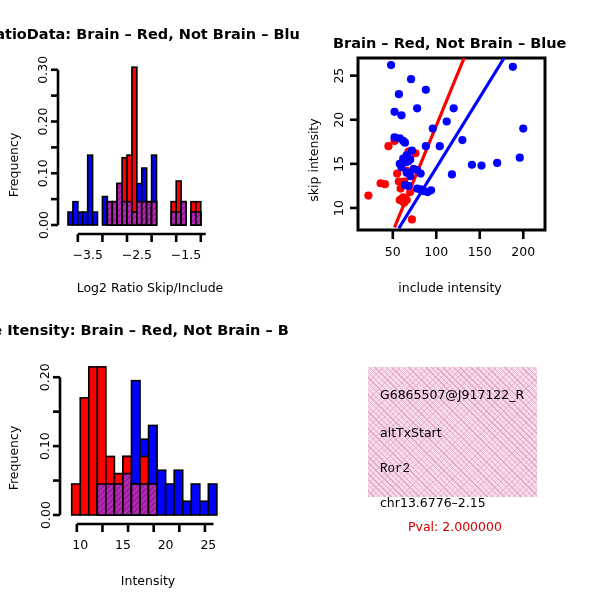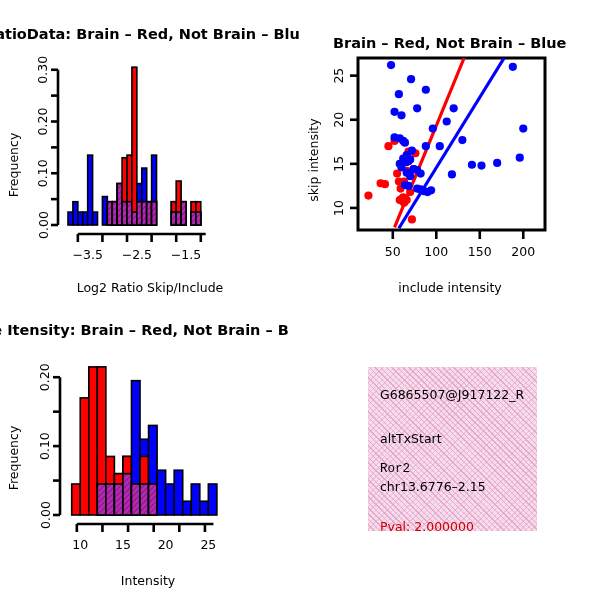--- a/index.html
+++ b/index.html
@@ -15,21 +15,21 @@
   .tick{font-size:12.5px;}
   .infobox{position:absolute;box-sizing:border-box;}
   .infobox .hatch{position:absolute;inset:0;
       background-color:#f7dceb;
       background-image:
         repeating-linear-gradient(45deg, rgba(226,160,200,.85) 0 1px, rgba(0,0,0,0) 1px 4px),
         repeating-linear-gradient(-45deg, rgba(226,160,200,.45) 0 1px, rgba(0,0,0,0) 1px 4px);
   }
   .infobox .lines{position:absolute;inset:0;}
   .infoline{position:absolute;font-size:12.5px;white-space:nowrap;color:#000;}
-  .infoline.pv{color:#cc0000;}
+  .infoline.pv{color:#cc0000;margin-left:28px;}
 </style>
 </head>
 <body>
 
 <div class="page">
 
   <div class="ttl" style="left:-16px;top:26px;">RatioData: Brain – Red, Not Brain – Blu</div>
 
   <div class="panel" style="left:0;top:40px;width:300px;height:270px;">
     <svg width="300" height="270" viewBox="0 0 300 270">
@@ -295,24 +295,24 @@
       <text class="axlab" x="18" y="118" text-anchor="middle" transform="rotate(-90 18 118)">Frequency</text>
     <defs>
           <pattern id="hatchBL" width="4" height="4" patternUnits="userSpaceOnUse" patternTransform="rotate(45)">
             <rect width="4" height="4" fill="#B428B4"></rect>
             <line x1="0" y1="0" x2="0" y2="4" stroke="#6d0d6d" stroke-width="1.4"></line>
           </pattern>
         </defs>
       </svg>
   </div>
 
-  <div class="infobox" style="left:368px;top:367px;width:169px;height:164px;">
+  <div class="infobox" style="left:368px;top:367px;width:169px;height:130px;">
     <div class="hatch"></div>
     <div class="lines" id="info-lines">
         <div class="infoline" style="left: 12px; top: 20px;">G6865507@J917122_R</div>
-        <div class="infoline" style="left: 12px; top: 64px;">altTxStart</div>
+        <div class="infoline" style="left: 12px; top: 58px;">altTxStart</div>
         <div class="infoline" style="left: 12px; top: 95px; font-family: Liberation Mono, monospace;">Ror2</div>
-        <div class="infoline" style="left: 12px; top: 112px; text-align: right;">chr13.6776–2.15</div>
+        <div class="infoline" style="left: 12px; top: 128px; text-align: right;">chr13.6776–2.15</div>
         <div class="infoline pv" style="left: 12px; top: 152px;">Pval: 2.000000</div>
       </div>
   </div>
 
 </div>
 
 </body></html>

